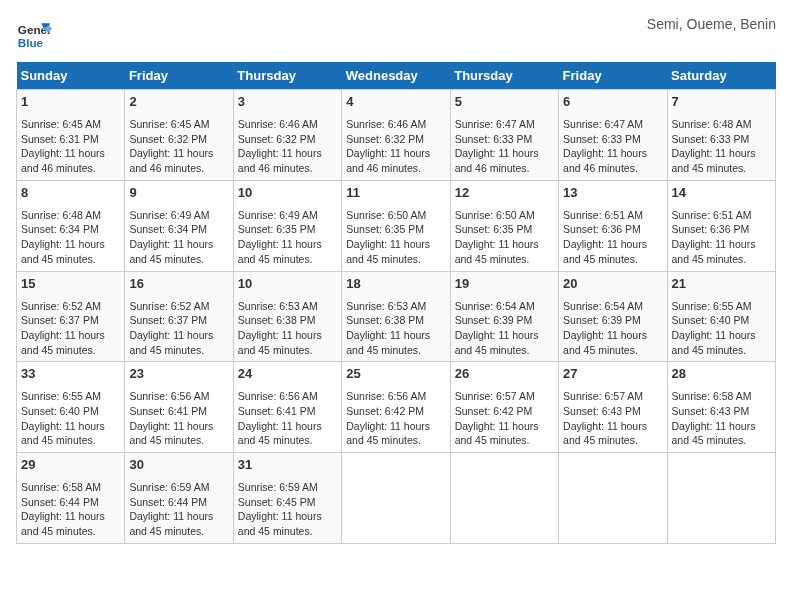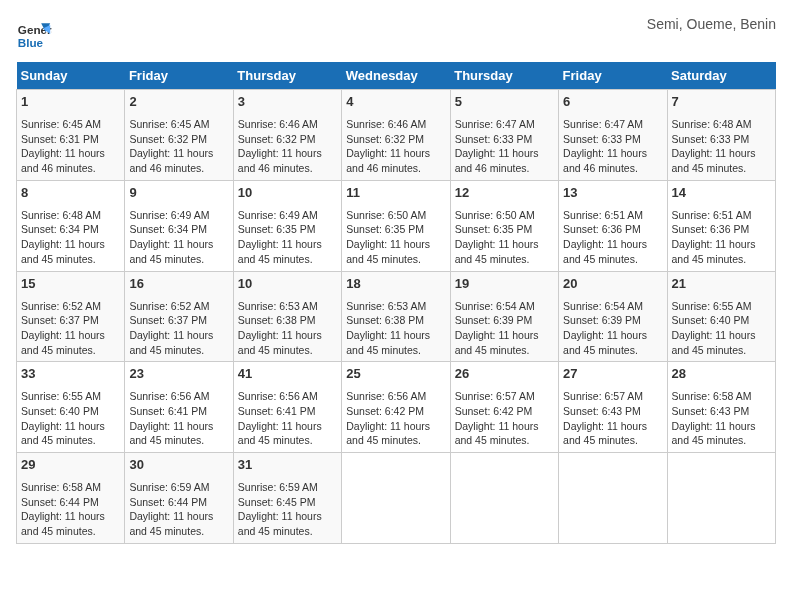--- a/index.html
+++ b/index.html
@@ -202,21 +202,21 @@
       <tr>
         <td>
           <span class="day-num">33</span>
           <div class="day-detail">Sunrise: 6:55 AM<br>Sunset: 6:40 PM<br>Daylight: 11 hours<br>and 45 minutes.</div>
         </td>
         <td>
           <span class="day-num">23</span>
           <div class="day-detail">Sunrise: 6:56 AM<br>Sunset: 6:41 PM<br>Daylight: 11 hours<br>and 45 minutes.</div>
         </td>
         <td>
-          <span class="day-num">41</span>
+          <span class="day-num">24</span>
           <div class="day-detail">Sunrise: 6:56 AM<br>Sunset: 6:41 PM<br>Daylight: 11 hours<br>and 45 minutes.</div>
         </td>
         <td>
           <span class="day-num">25</span>
           <div class="day-detail">Sunrise: 6:56 AM<br>Sunset: 6:42 PM<br>Daylight: 11 hours<br>and 45 minutes.</div>
         </td>
         <td>
           <span class="day-num">26</span>
           <div class="day-detail">Sunrise: 6:57 AM<br>Sunset: 6:42 PM<br>Daylight: 11 hours<br>and 45 minutes.</div>
         </td>

